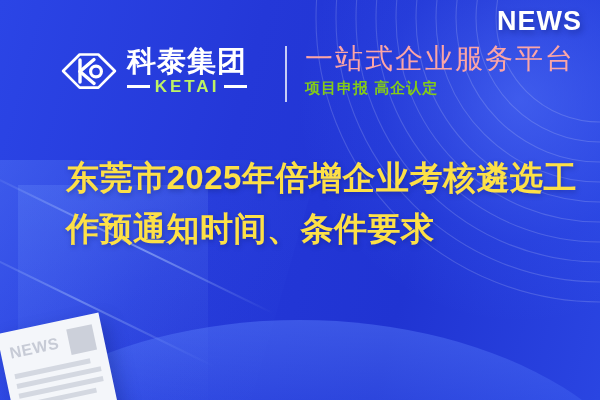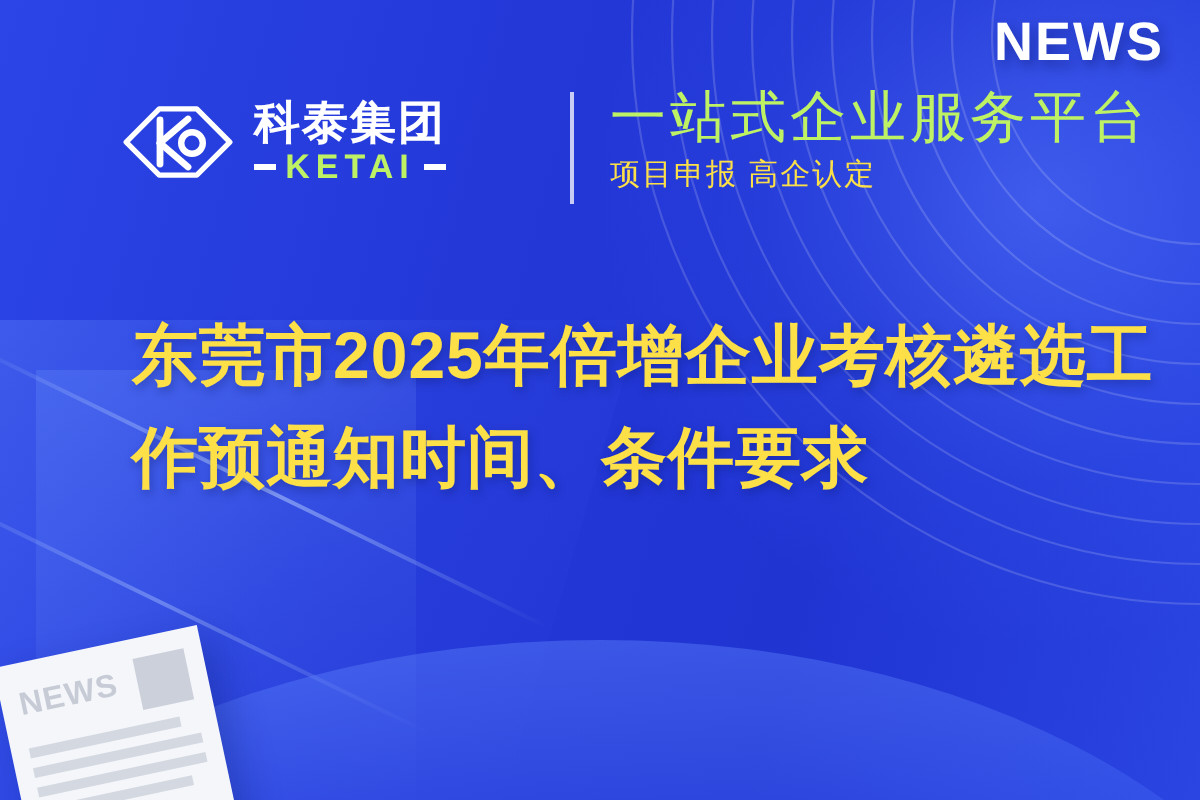--- a/index.html
+++ b/index.html
@@ -108,21 +108,21 @@
     height: 58px;
     flex: none;
   }
   .wordmark {
     display: flex;
     flex-direction: column;
     align-items: center;
     gap: 2px;
   }
   .wordmark-cn {
-    font-size: 23px;
+    font-size: 29px;
     font-weight: 700;
     color: #ffffff;
     letter-spacing: 1px;
     line-height: 1;
     white-space: nowrap;
   }
   .wordmark-en-row {
     display: flex;
     align-items: center;
     gap: 5px;
@@ -152,30 +152,30 @@
   }
 
   .tagline {
     position: absolute;
     left: 305px;
     top: 42px;
   }
   .tagline-main {
     font-size: 28px;
     font-weight: 400;
-    color: #bef264;
+    color: #fca5a5;
     letter-spacing: 2px;
     line-height: 1.18;
     white-space: nowrap;
   }
   .tagline-sub {
     margin-top: 4px;
     font-size: 15px;
-    font-weight: 400;
-    color: #fde047;
+    font-weight: 700;
+    color: #84cc16;
     letter-spacing: 1px;
     line-height: 1.2;
     white-space: nowrap;
   }
 
   .news-badge {
     position: absolute;
     right: 18px;
     top: 6px;
     font-size: 27px;

